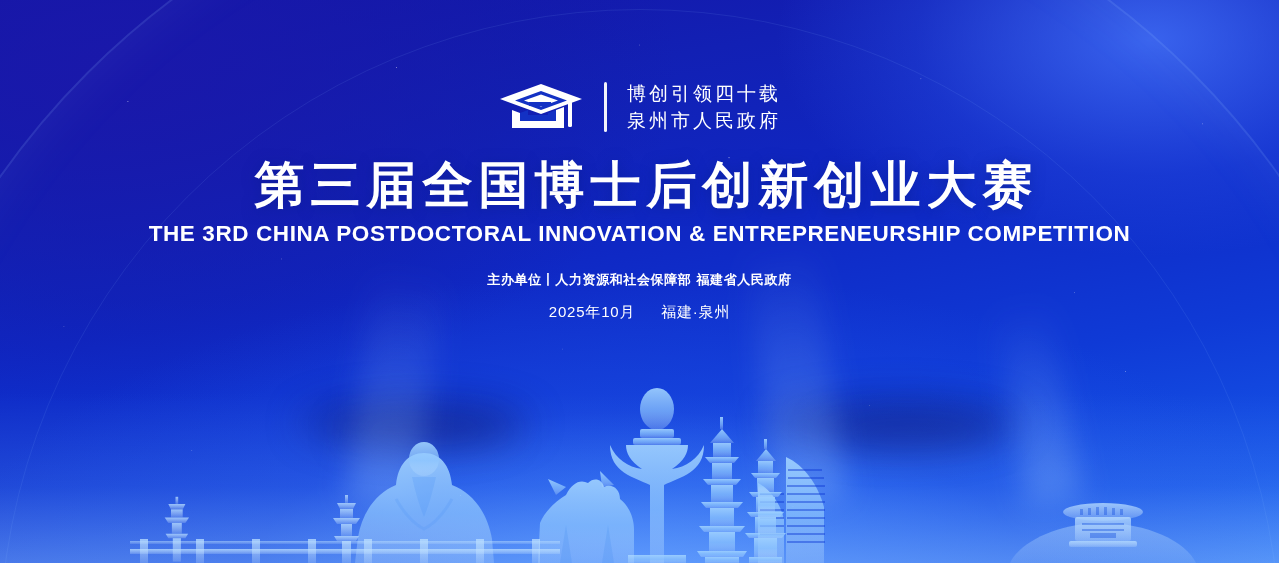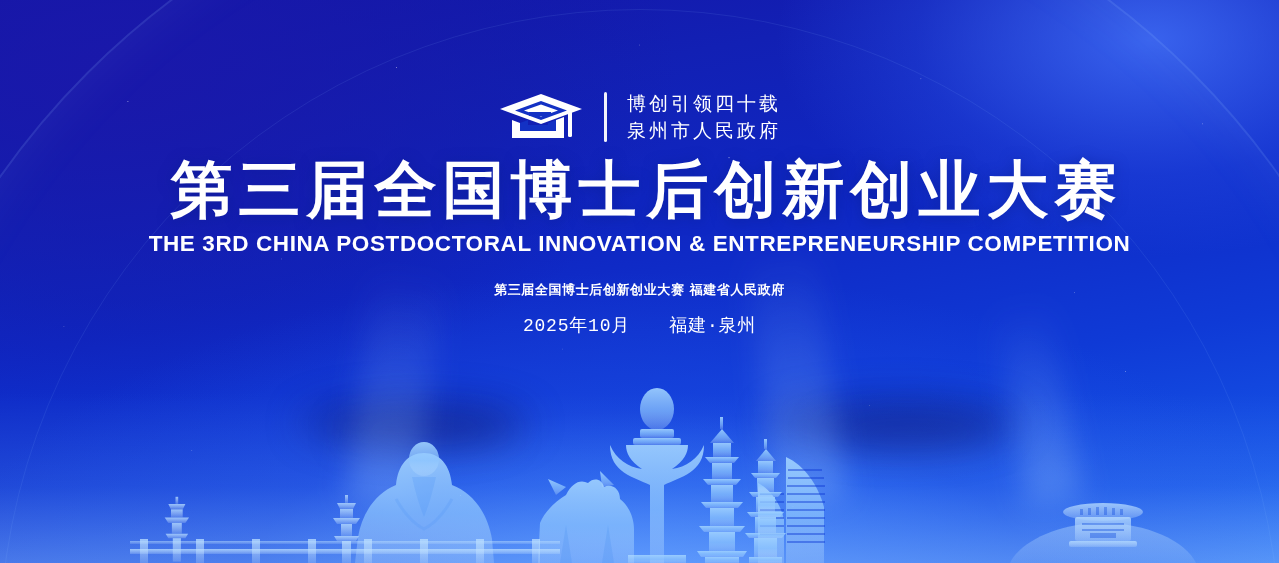--- a/index.html
+++ b/index.html
@@ -80,42 +80,42 @@
   
   .haze{
     position:absolute;left:0;right:0;bottom:0;height:170px;
     background:linear-gradient(to top, rgba(150,200,255,0.42) 0%, rgba(120,180,255,0.16) 45%, rgba(0,0,0,0) 100%);
   }
 
   .skyline{position:absolute;left:0;right:0;bottom:0;height:190px;}
   .skyline svg{display:block;width:100%;height:100%;}
 
   
-  .content{position:absolute;left:0;right:0;top:10px;text-align:center;}
+  .content{position:absolute;left:0;right:0;top:0;text-align:center;}
 
   .emblem{display:flex;align-items:center;justify-content:center;gap:20px;margin-top:78px;height:58px;}
   .cap{width:86px;height:50px;}
   .vbar{width:3px;height:50px;background:#ffffff;opacity:.95;border-radius:2px;}
   .slogan{display:flex;flex-direction:column;justify-content:center;height:52px;gap:2px;}
   .slogan span{
     color:#ffffff;font-size:19px;letter-spacing:3px;line-height:25px;
     font-weight:500;white-space:nowrap;
     font-family:"DejaVu Sans","Liberation Sans",sans-serif;
   }
 
   .title-cn{
     margin-top:12px;
     color:#ffffff;
-    font-size:62px;
+    font-size:50px;
     font-weight:bold;
     letter-spacing:6px;
     line-height:74px;
     white-space:nowrap;
     text-shadow:0 2px 14px rgba(10,30,140,0.55);
-    font-family:Liberation Mono, monospace;
+    font-family:Liberation Sans, sans-serif;
     margin-left:14px;
   }
 
   .title-en{
     margin-top:-2px;
     color:#ffffff;
     font-size:22.5px;
     font-weight:bold;
     letter-spacing:0.6px;
     line-height:28px;
@@ -123,22 +123,22 @@
     font-family:Liberation Sans, sans-serif;
   }
 
   .orgs{margin-top:21px;}
   .orgline{
     color:#ffffff;font-size:13px;line-height:22px;font-weight:bold;
     letter-spacing:.6px;white-space:nowrap;
     font-family:"DejaVu Sans","Liberation Sans",sans-serif;
   }
   .datemeta{
-    margin-top:12px;color:#ffffff;font-size:18px;letter-spacing:.8px;
-    font-family:Liberation Mono, monospace;white-space:nowrap;
+    margin-top:12px;color:#ffffff;font-size:15px;letter-spacing:.8px;
+    font-family:Liberation Sans, sans-serif;white-space:nowrap;
   }
   .datemeta .gap{display:inline-block;width:16px;}
 </style>
 </head>
 <body>
 
 <div id="stage">
 
   <div class="layer stars"></div>
   <div class="ring"></div>
@@ -338,21 +338,21 @@
       <div class="slogan">
         <span>博创引领四十载</span>
         <span>泉州市人民政府</span>
       </div>
     </div>
 
     <div class="title-cn">第三届全国博士后创新创业大赛</div>
     <div class="title-en">THE 3RD CHINA POSTDOCTORAL INNOVATION &amp; ENTREPRENEURSHIP COMPETITION</div>
 
     <div class="orgs">
-      <div class="orgline">第三届全国博士后创新创业大赛  福建省人民政府</div>
+      <div class="orgline">主办单位丨人力资源和社会保障部  福建省人民政府</div>
     </div>
 
     <div class="datemeta">
       <span>2025年10月</span>
       <span class="gap"></span>
       <span>福建·泉州</span>
     </div>
 
   </div>
 </div>

